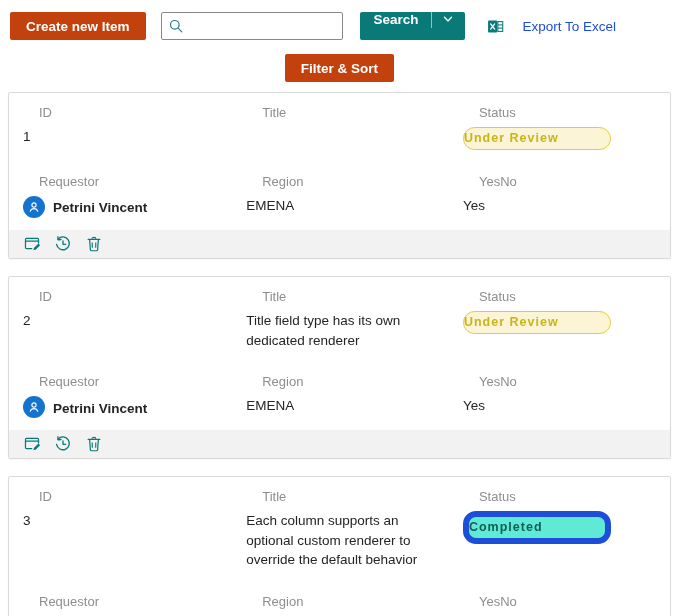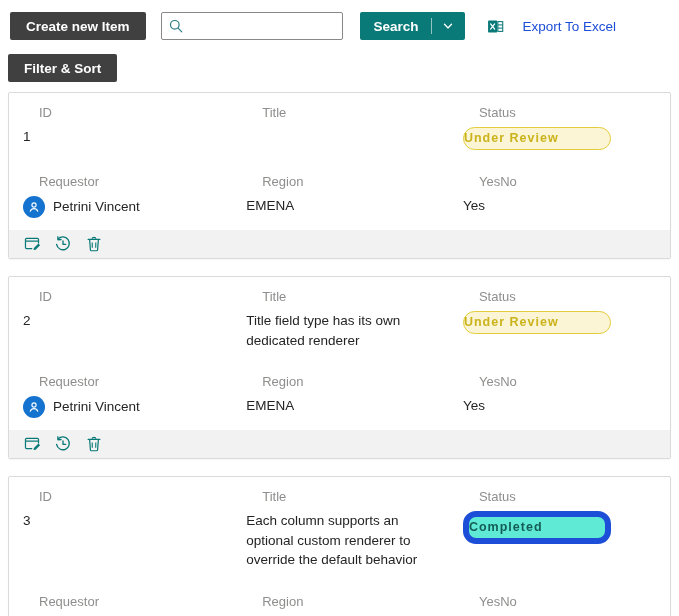--- a/index.html
+++ b/index.html
@@ -4,68 +4,68 @@
 <style>
   * { margin:0; padding:0; box-sizing:border-box; }
   html,body { background:#fff; width:679px; }
   body { font-family:"Liberation Sans", sans-serif; color:#242424; }
 
   .page { width:679px; min-height:616px; padding-top:10px; }
 
   
   .toolbar { display:flex; align-items:center; padding:2px 10px 6px 10px; }
   .btn-primary {
-    background:#404040; color:#fff; border:none; border-radius:2px;
+    background:#c2410c; color:#fff; border:none; border-radius:2px;
     height:28px; padding:0 16px; font-size:13.5px; font-weight:bold;
     font-family:"Liberation Sans", sans-serif; cursor:pointer; white-space:nowrap;
   }
   .searchbox {
     display:flex; align-items:center; height:28px; width:182px;
     border:1px solid #8a8886; border-radius:2px; background:#fff;
     margin-left:15px; padding:0 6px;
   }
   .searchbox svg { flex:0 0 auto; }
   .searchbox input {
     border:none; outline:none; width:100%; height:100%;
     font-size:13px; font-family:"Liberation Sans", sans-serif; margin-left:6px;
   }
   .split-btn {
-    display:flex; align-items:center; background:#0A7A78; color:#fff;
+    display:flex; align-items:flex-start; background:#0A7A78; color:#fff;
     border:none; border-radius:2px; height:28px; margin-left:17px;
     padding:0 10px 0 14px; cursor:pointer;
   }
   .split-btn .txt { font-size:13.5px; font-weight:bold; font-family:"Liberation Sans", sans-serif; }
   .split-btn .divider { width:1px; height:16px; background:rgba(255,255,255,.55); margin:0 9px 0 12px; }
   .btn-export {
     display:flex; align-items:center; gap:19px; background:transparent; border:none;
     margin-left:22px; cursor:pointer; font-family:"Liberation Sans", sans-serif;
     font-size:13.5px; color:#1d4ed8; height:28px;
   }
 
-  .filter-row { display:flex; justify-content:flex-start; padding:8px 8px 10px 8px; }
+  .filter-row { display:flex; justify-content:center; padding:8px 8px 10px 8px; }
 
   
   .card {
     margin:0 8px 17px 8px; border:1px solid #dadada; border-radius:2px;
     background:#fff; box-shadow:0 1px 2px rgba(0,0,0,.04); overflow:hidden;
   }
   .card-grid { display:grid; grid-template-columns:34.5% 33.5% 32%; padding:12px 0 0 14px; }
   .cell { padding-right:14px; }
   .label { color:#8f8e8d; font-size:13px; margin-bottom:7px;margin-left:16px; }
   .value { color:#242424; font-size:13.5px; line-height:1.45; }
   .grid-2 { margin-top:12px; padding-bottom:12px; }
 
   .badge {
     display:inline-block; width:148px; text-align:left; padding:3px 0 4px 0;
     border-radius:13px; font-size:12.5px; font-weight:bold; letter-spacing:1px;
   }
   .badge[data-status="under-review"] { background:#FBF5D6; border:1px solid #E2CC3C; color:#CBB31C; }
   .badge[data-status="completed"]   { background:#5eead4; border:6px solid #1d4ed8; color:#145C55; }
 
-  .person { display:flex; align-items:center; gap:8px; }
+  .person { display:flex; align-items:flex-end; gap:8px;font-weight:bold; }
   .avatar {
     width:22px; height:22px; border-radius:50%; background:#1473CE;
     display:flex; align-items:center; justify-content:center; flex:0 0 auto;
   }
 
   .card-footer {
     background:#F2F2F2; padding:3px 12px; display:flex; align-items:center; gap:9px;
   }
   .icon-btn {
     background:transparent; border:none; cursor:pointer; padding:2px;

